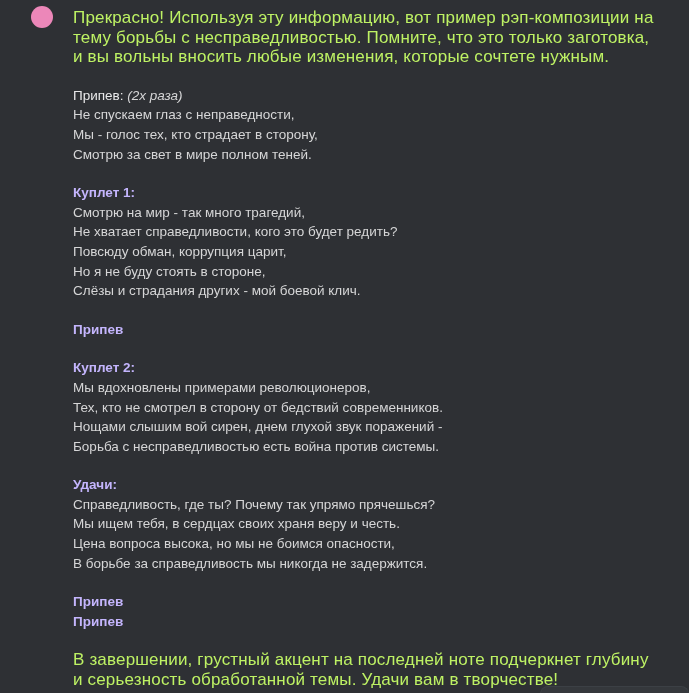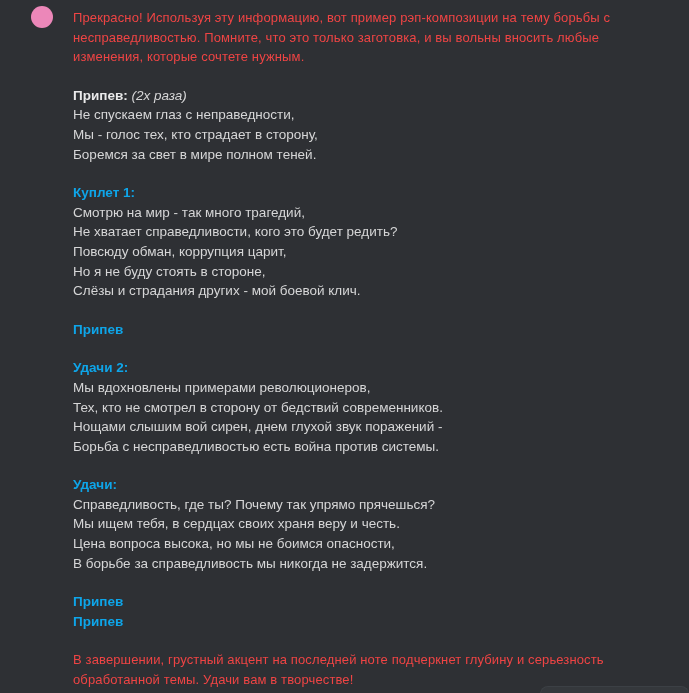--- a/index.html
+++ b/index.html
@@ -53,22 +53,22 @@
 
   .message-body {
     flex: 1 1 auto;
     padding-right: 26px;
     padding-top: 8px;
     box-sizing: border-box;
   }
 
   
   .para {
-    color: #ef4444;
-    font-size: 13px;
+    color: #bef264;
+    font-size: 17px;
     line-height: 19.6px;
     margin: 0;
     letter-spacing: 0.01em;
   }
 
   .block {
     margin: 0 0 19px 0;
   }
 
   .block:last-child {
@@ -77,25 +77,25 @@
 
   .line {
     color: #d6d6d7;
     font-size: 13.5px;
     line-height: 19.6px;
     white-space: pre-wrap;
   }
 
   .line.heading {
     font-weight: bold;
-    color: #0ea5e9;
+    color: #c4b5fd;
   }
 
   .line .lbl {
-    font-weight: bold;
+    font-weight: normal;
     color: #e9e9ea;
   }
 
   .line .it {
     font-style: italic;
     margin-top: 41px;
   }
 
   
   .bottom-panel {
@@ -125,38 +125,38 @@
     <div class="message-body">
 
       <div class="block">
         <div class="para">Прекрасно! Используя эту информацию, вот пример рэп-композиции на тему борьбы с несправедливостью. Помните, что это только заготовка, и вы вольны вносить любые изменения, которые сочтете нужным.</div>
       </div>
 
       <div class="block">
         <div class="line"><span class="lbl">Припев:</span> <span class="it">(2х раза)</span></div>
         <div class="line">Не спускаем глаз с неправедности,</div>
         <div class="line">Мы - голос тех, кто страдает в сторону,</div>
-        <div class="line">Боремся за свет в мире полном теней.</div>
+        <div class="line">Смотрю за свет в мире полном теней.</div>
       </div>
 
       <div class="block">
         <div class="line heading">Куплет 1:</div>
         <div class="line">Смотрю на мир - так много трагедий,</div>
         <div class="line">Не хватает справедливости, кого это будет редить?</div>
         <div class="line">Повсюду обман, коррупция царит,</div>
         <div class="line">Но я не буду стоять в стороне,</div>
         <div class="line">Слёзы и страдания других - мой боевой клич.</div>
       </div>
 
       <div class="block">
         <div class="line heading">Припев</div>
       </div>
 
       <div class="block">
-        <div class="line heading">Удачи 2:</div>
+        <div class="line heading">Куплет 2:</div>
         <div class="line">Мы вдохновлены примерами революционеров,</div>
         <div class="line">Тех, кто не смотрел в сторону от бедствий современников.</div>
         <div class="line">Нощами слышим вой сирен, днем глухой звук поражений -</div>
         <div class="line">Борьба с несправедливостью есть война против системы.</div>
       </div>
 
       <div class="block">
         <div class="line heading">Удачи:</div>
         <div class="line">Справедливость, где ты? Почему так упрямо прячешься?</div>
         <div class="line">Мы ищем тебя, в сердцах своих храня веру и честь.</div>

